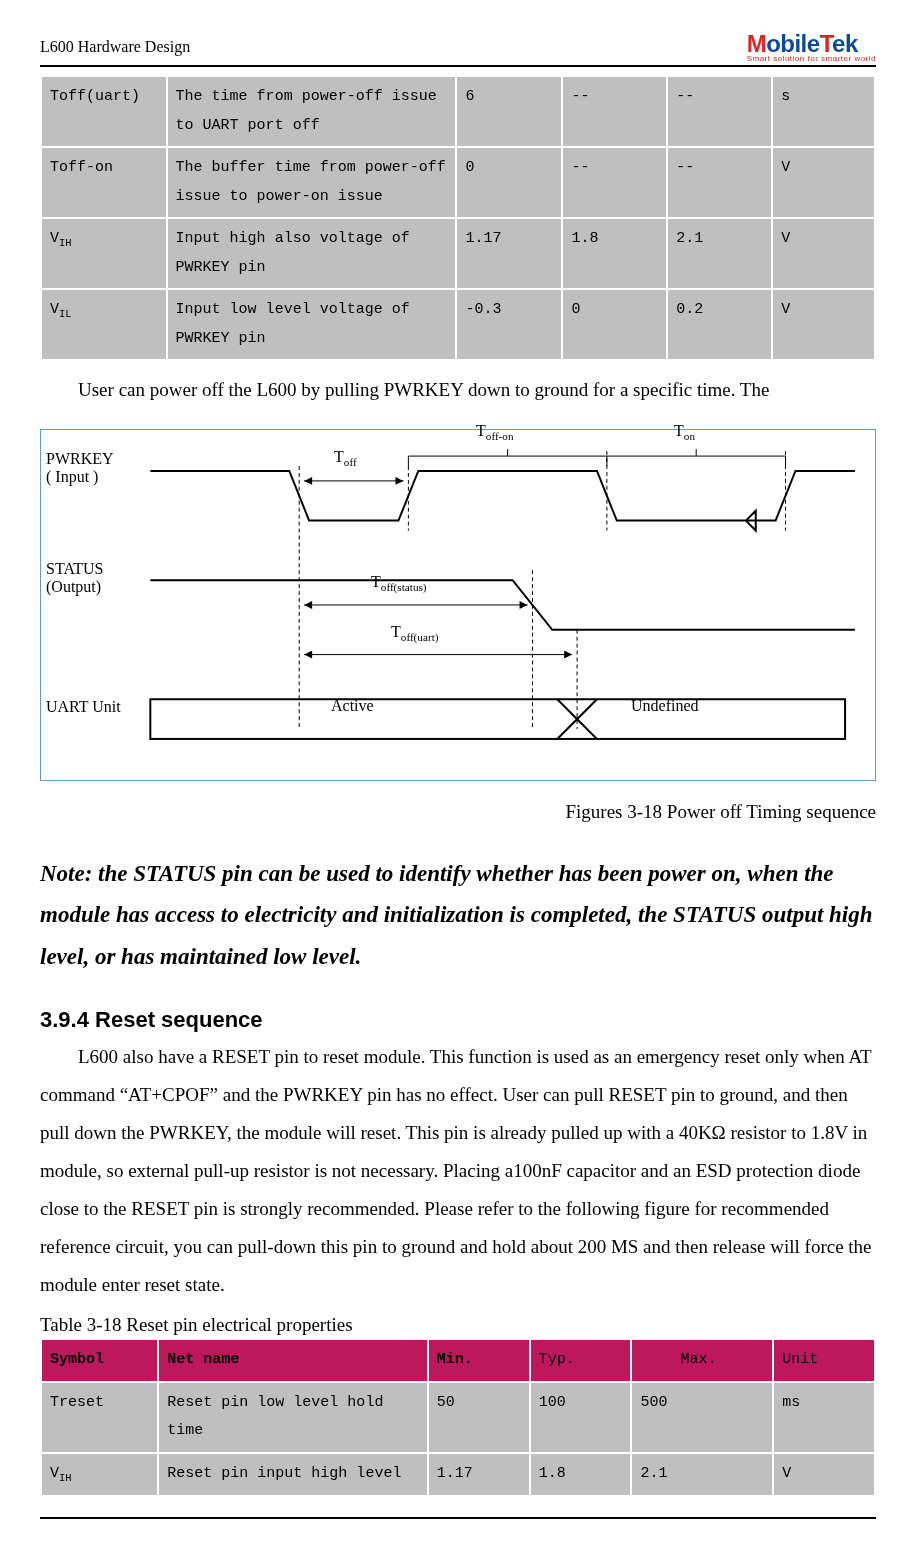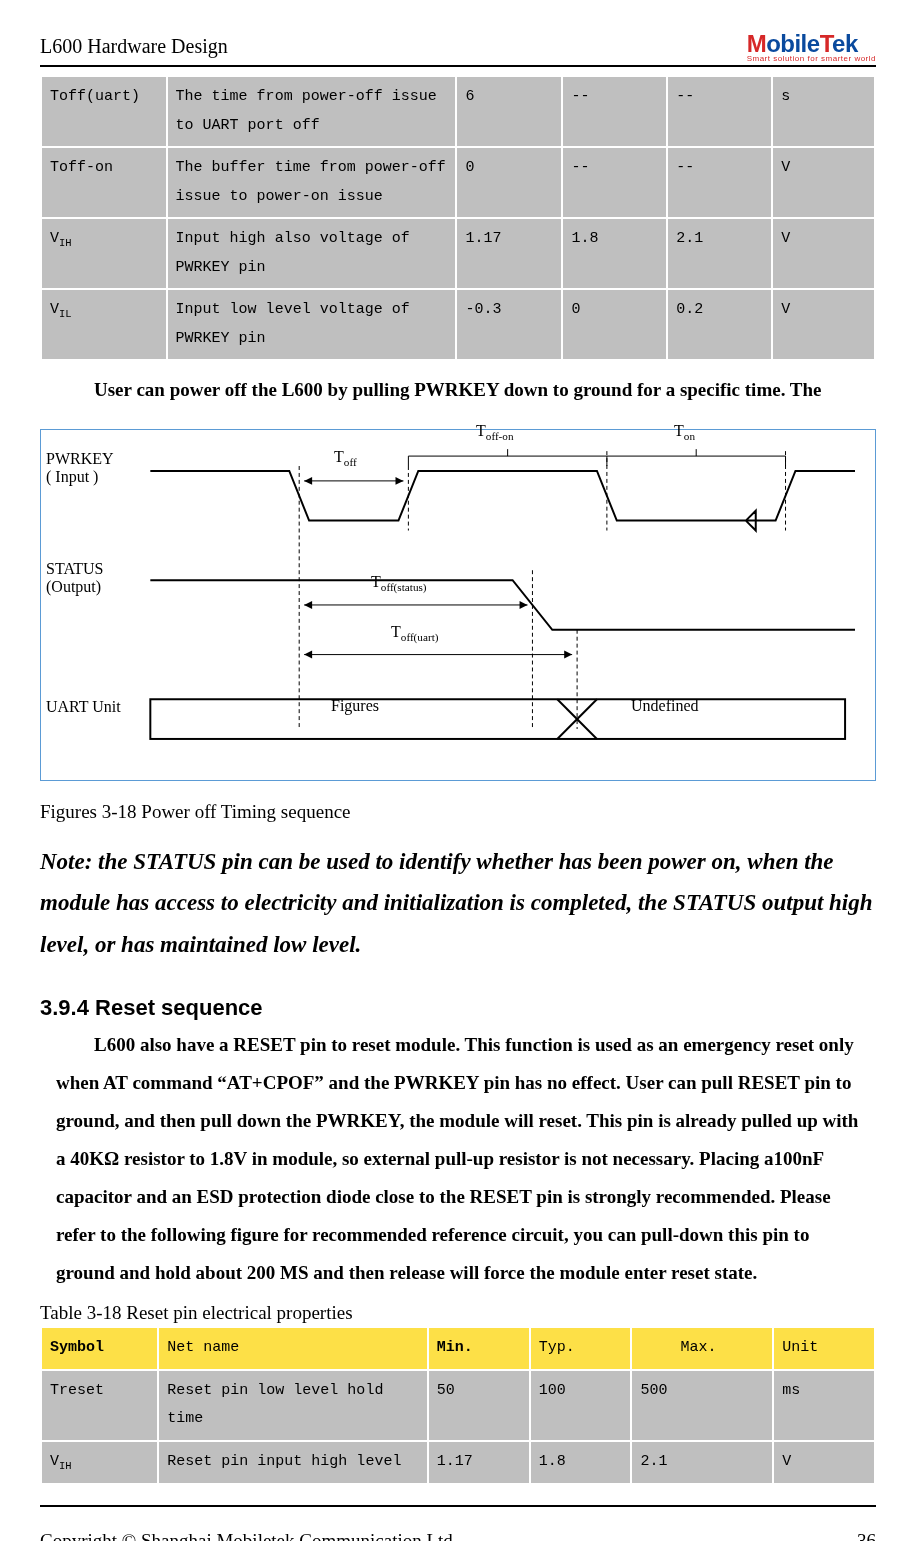--- a/index.html
+++ b/index.html
@@ -13,21 +13,21 @@
     box-sizing: border-box;
   }
   .header {
     display: flex;
     justify-content: space-between;
     align-items: center;
     border-bottom: 2px solid #000;
     padding-bottom: 2px;
     margin-bottom: 8px;
   }
-  .header-title { font-size: 20px; }
+  .header-title { font-size: 16px; }
   .logo {
     display: flex;
     align-items: center;
     font-family: Arial, sans-serif;
   }
   .logo-main {
     font-size: 24px;
     font-weight: bold;
     color: #0a4a9e;
     letter-spacing: -0.5px;
@@ -49,37 +49,36 @@
   td, th {
     border: 2px solid #fff;
     padding: 6px 8px;
     background: #bfbfbf;
     vertical-align: top;
     line-height: 1.9;
   }
   th {
     font-weight: bold;
     text-align: left;
-    background: #fde047;
+    background: #be185d;
     color: #000;
   }
   .col-sym { width: 110px; }
   .col-desc { width: 300px; }
   .col-val { width: 95px; }
   .body-text {
     font-size: 19px;
     line-height: 2.0;
-    margin: 10px 16px;
+    margin: 10px 0;
     text-indent: 2em;
-    font-weight: bold;
   }
   .caption {
-    text-align: left;
-    font-size: 19px;
-    margin: 20px 0 18px 0;
+    text-align: right;
+    font-size: 19px;
+    margin: 20px 0 30px 0;
   }
   .note {
     font-style: italic;
     font-weight: bold;
     font-size: 23px;
     line-height: 1.8;
     margin: 10px 0 30px 0;
   }
   h3 {
     font-family: Arial, sans-serif;
@@ -205,37 +204,37 @@
     <line x1="540" y1="260" x2="500" y2="300" stroke="#000" stroke-width="2"></line>
   </svg>
   <div class="diag-label" style="left:5px; top:20px;">PWRKEY<br>( Input )</div>
   <div class="diag-label" style="left:5px; top:130px;">STATUS<br>(Output)</div>
   <div class="diag-label" style="left:5px; top:268px;">UART Unit</div>
   <div class="diag-label" style="left:293px; top:18px;text-align:center;">T<sub>off</sub></div>
   <div class="diag-label" style="left:435px; top:-8px;">T<sub>off-on</sub></div>
   <div class="diag-label" style="left:633px; top:-8px;">T<sub>on</sub></div>
   <div class="diag-label" style="left:330px; top:143px;">T<sub>off(status)</sub></div>
   <div class="diag-label" style="left:350px; top:193px;">T<sub>off(uart)</sub></div>
-  <div class="diag-label" style="left:290px; top:267px;">Figures</div>
+  <div class="diag-label" style="left:290px; top:267px;">Active</div>
   <div class="diag-label" style="left:590px; top:267px;">Undefined</div>
 </div>
 
 <div class="caption">Figures 3-18 Power off Timing sequence</div>
 
 <p class="note">Note: the STATUS pin can be used to identify whether has been power on, when the module has access to electricity and initialization is completed, the STATUS output high level, or has maintained low level.</p>
 
 <h3>3.9.4 Reset sequence</h3>
 <p class="body-text" style="text-indent:2em; margin-top:0;">L600 also have a RESET pin to reset module. This function is used as an emergency reset only when AT command “AT+CPOF” and the PWRKEY pin has no effect. User can pull RESET pin to ground, and then pull down the PWRKEY, the module will reset. This pin is already pulled up with a 40KΩ resistor to 1.8V in module, so external pull-up resistor is not necessary. Placing a100nF capacitor and an ESD protection diode close to the RESET pin is strongly recommended. Please refer to the following figure for recommended reference circuit, you can pull-down this pin to ground and hold about 200 MS and then release will force the module enter reset state.</p>
 
 <div class="table-caption">Table 3-18 Reset pin electrical properties</div>
 <table>
   <tbody>
       <tr>
     <th class="col-sym">Symbol</th>
-    <th class="col-desc" style="font-weight:normal;">Net name</th>
+    <th class="col-desc" style="font-weight:bold;">Net name</th>
     <th class="col-val">Min.</th>
     <th class="col-val" style="font-weight:normal;">Typ.</th>
     <th class="col-val" style="font-weight:normal;padding-left:48px;">Max.</th>
     <th class="col-val" style="font-weight:normal;">Unit</th>
   </tr>
   <tr>
     <td>Treset</td>
     <td>Reset pin low level hold time</td>
     <td>50</td>
     <td>100</td>

